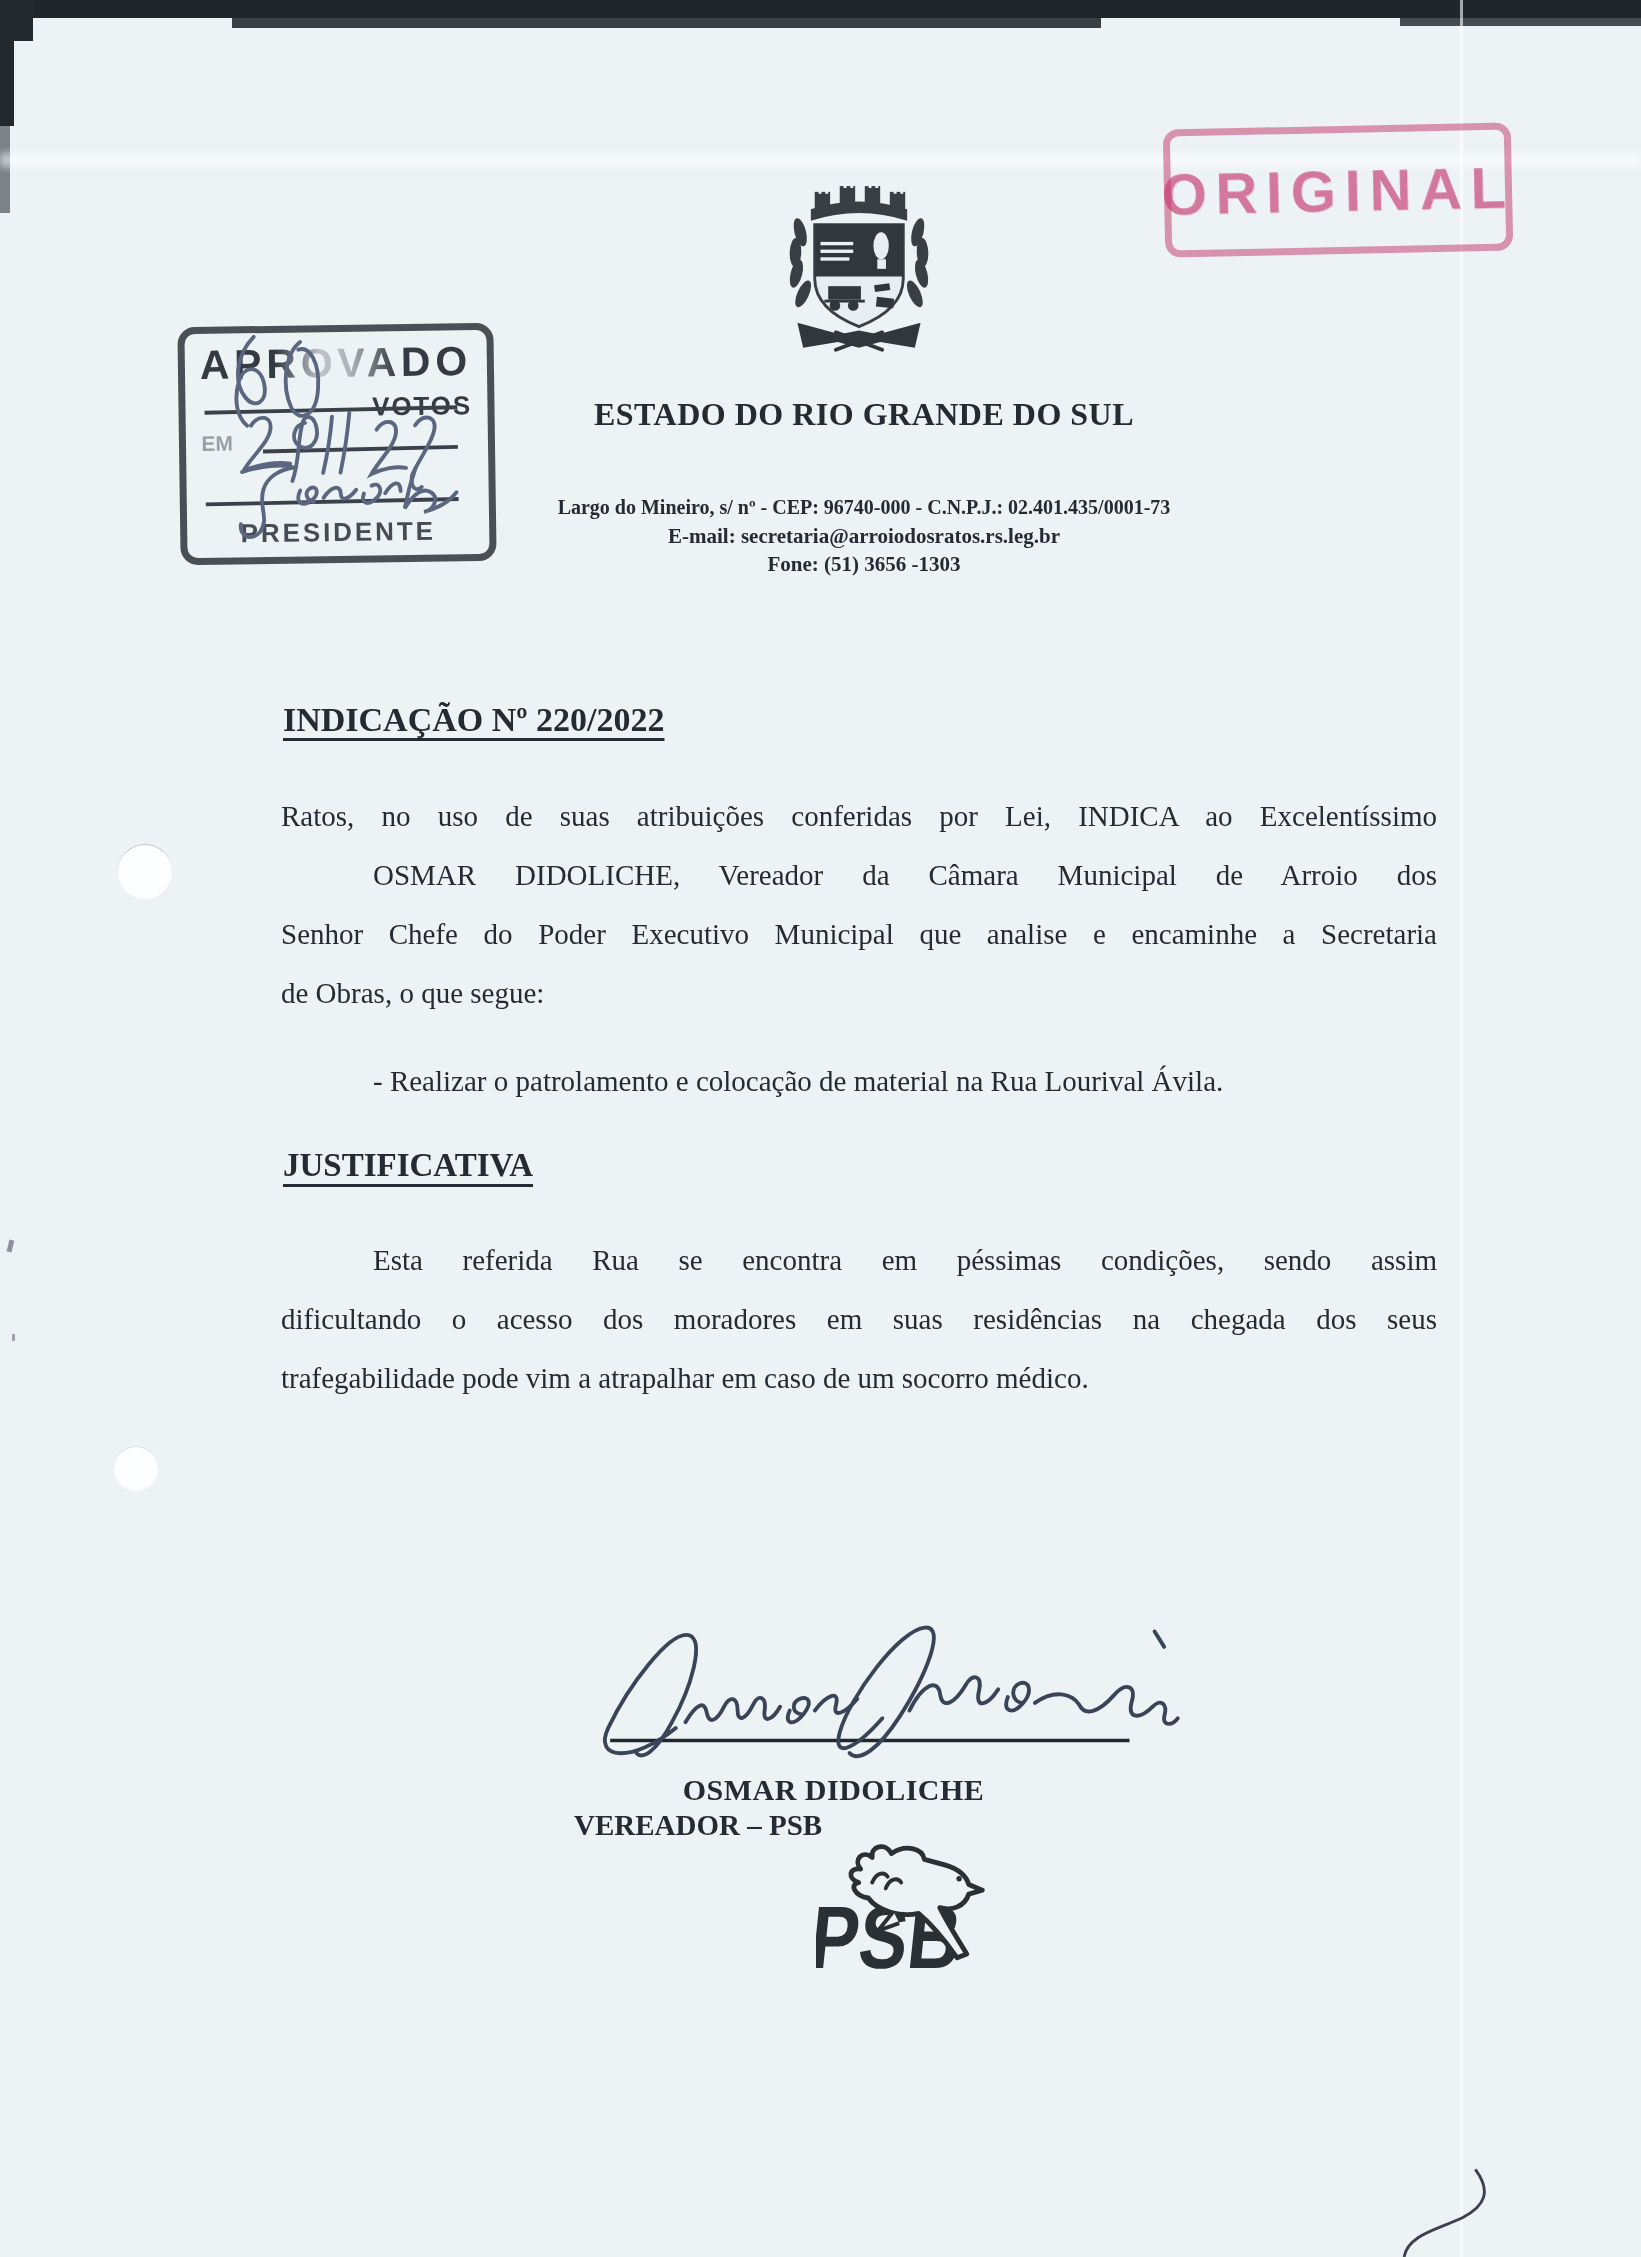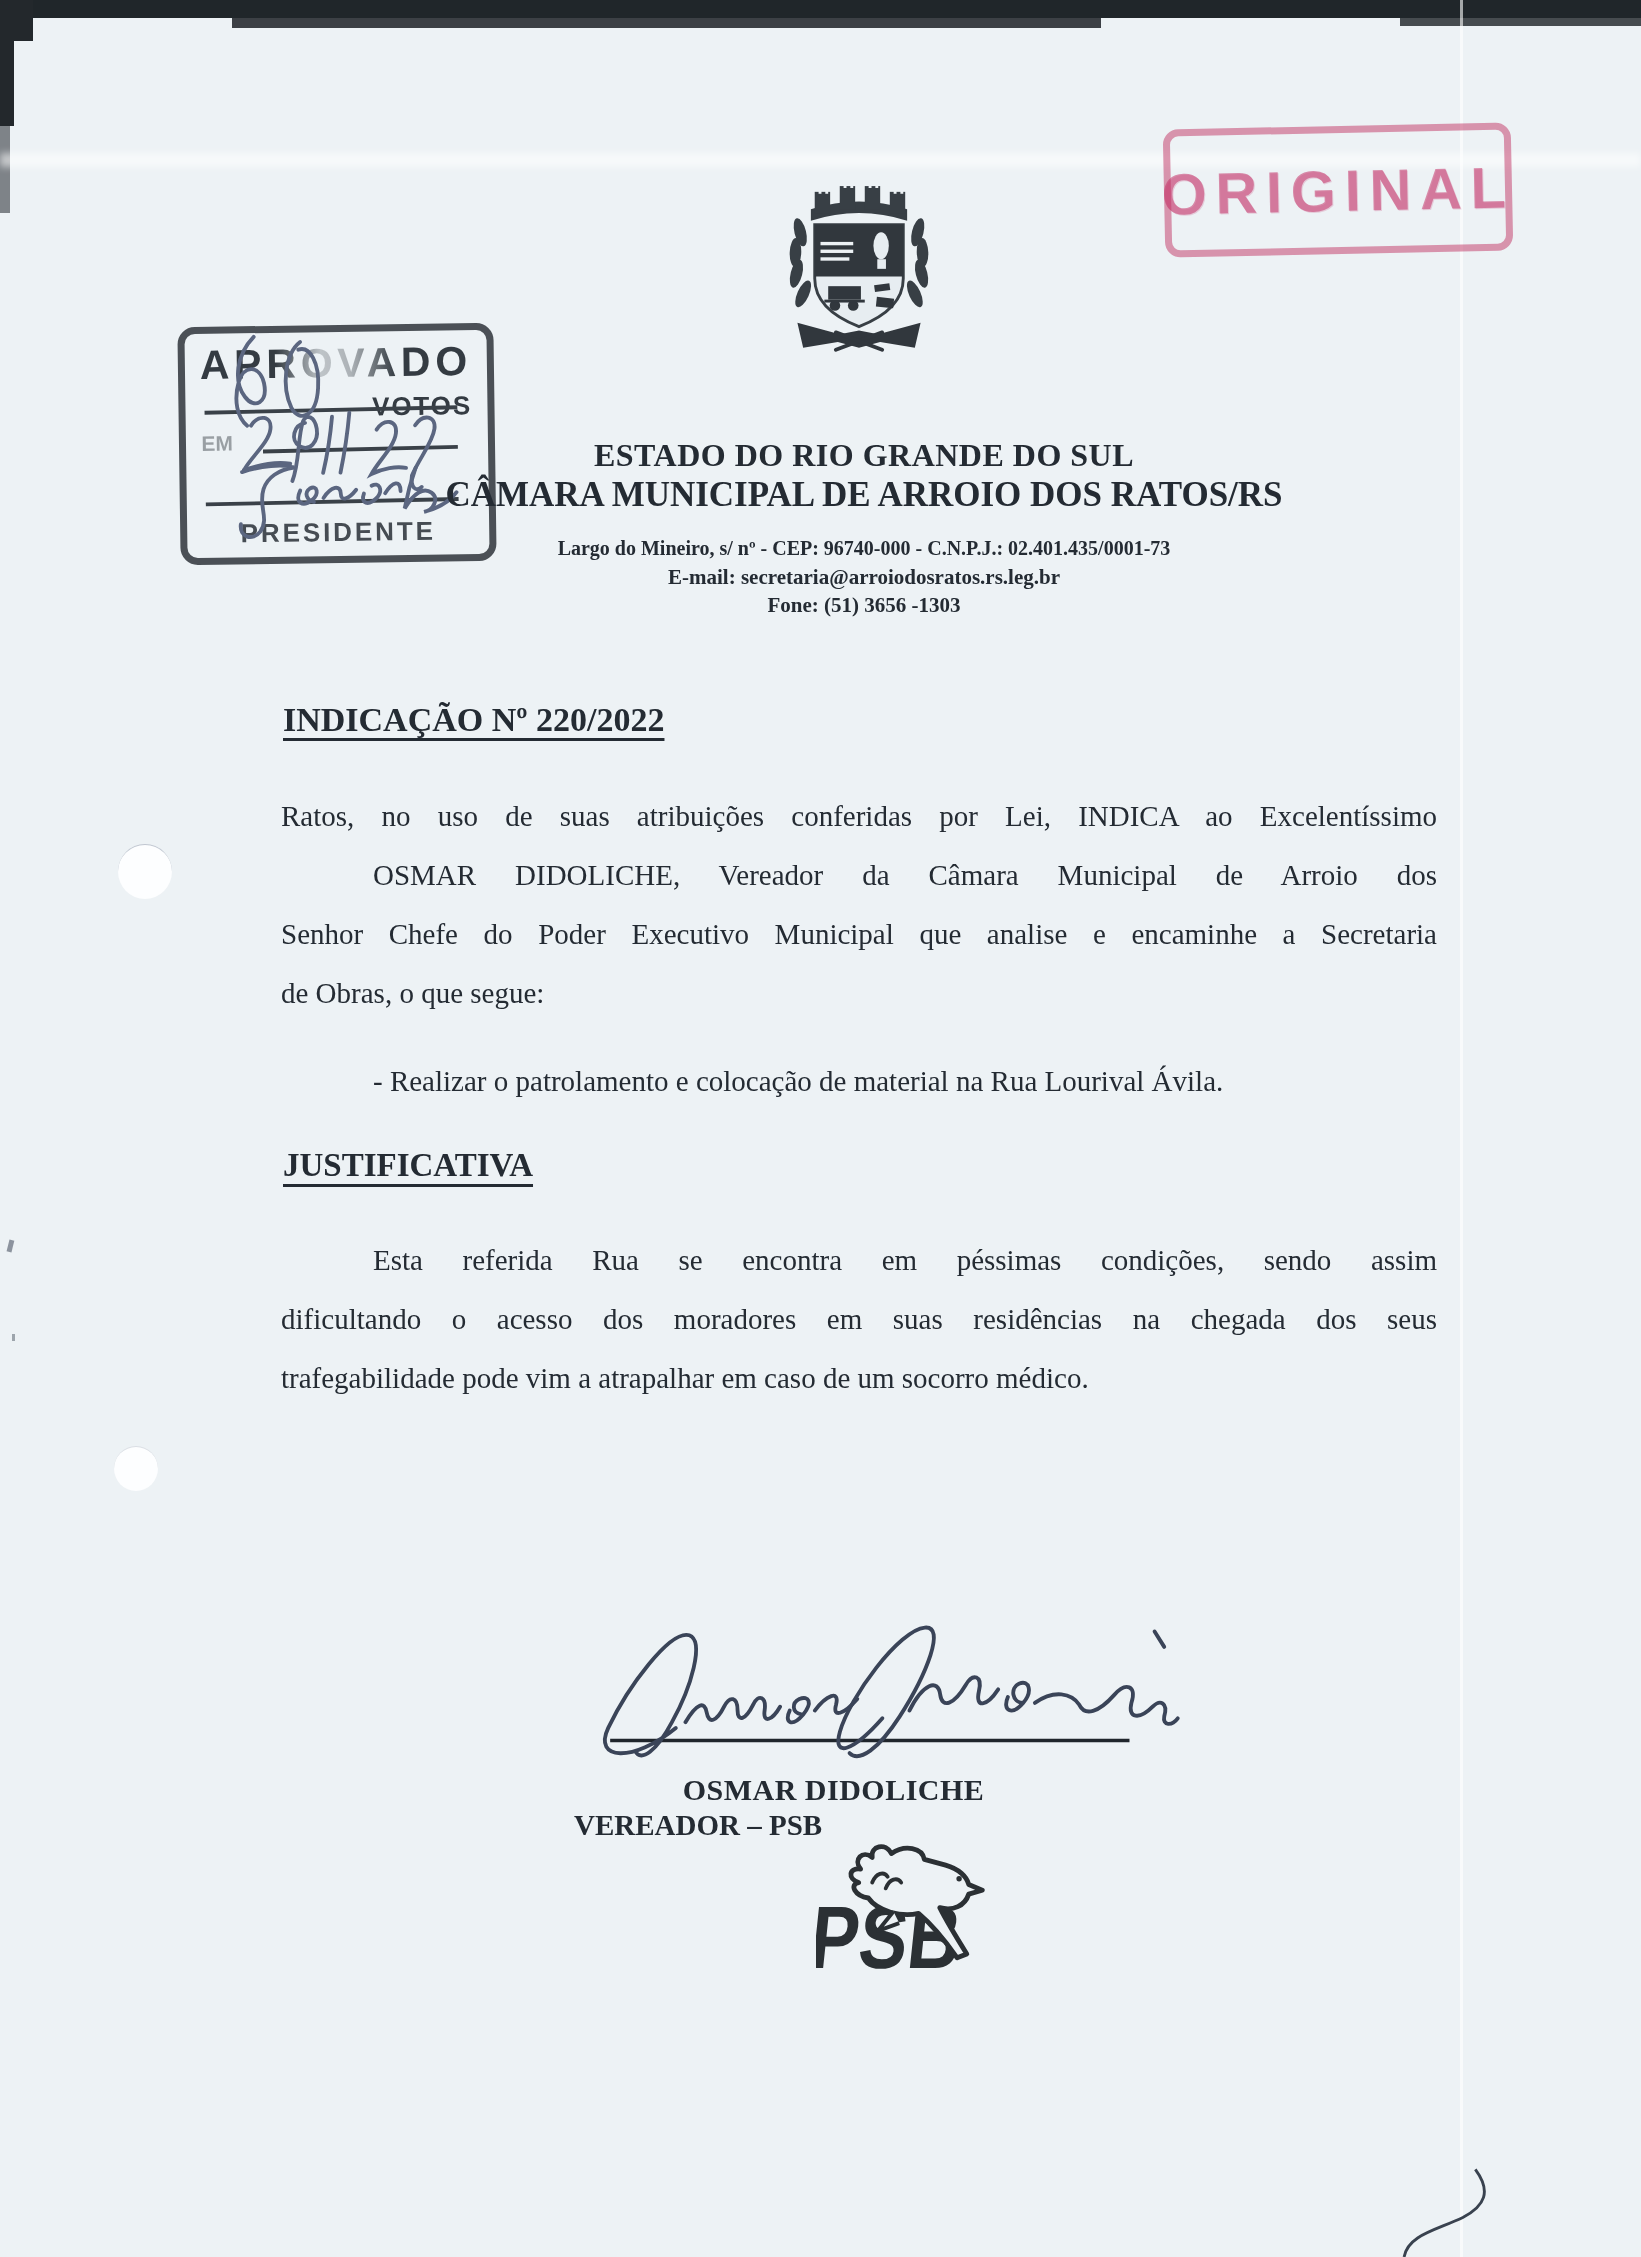--- a/index.html
+++ b/index.html
@@ -29,21 +29,21 @@
   .aprov{left:179px;top:325px;width:302px;height:224px;border:7.7px solid rgba(46,52,58,.85);
         border-radius:17.4px;transform:rotate(-.8deg);font-family:"Liberation Sans",sans-serif;color:#343b42;}
   .aprov .t{position:absolute;left:0;top:7.7px;width:100%;text-align:center;font-weight:800;font-size:41px;letter-spacing:4.8px;
         background:linear-gradient(90deg,#343b42 30%,rgba(52,59,66,.25) 45%,rgba(52,59,66,.35) 55%,#343b42 70%);
         -webkit-background-clip:text;background-clip:text;color:transparent;}
   .aprov .votos{position:absolute;right:15.4px;top:60px;font-weight:800;font-size:26px;letter-spacing:1.9px;}
   .aprov .em{position:absolute;left:15.4px;top:98px;font-weight:700;font-size:21px;opacity:.45;}
   .aprov .pres{position:absolute;left:0;bottom:7.7px;width:100%;text-align:center;font-weight:800;font-size:26px;letter-spacing:2.9px;opacity:.9;}
   .aprov svg{position:absolute;left:-7.7px;top:-7.7px;}
   
-  .hdr{left:333px;width:1062px;text-align:center;font-weight:700;margin-top:41px;}
+  .hdr{left:333px;width:1062px;text-align:center;font-weight:700;}
   .hdr.state{top:396px;font-size:32px;letter-spacing:0.5px;}
   .hdr.chamber{top:434px;font-size:35px;}
   .hdr.addr{top:496px;font-size:20px;text-align:center;}
   .hdr.mail{top:524px;font-size:21px;}
   .hdr.fone{top:552px;font-size:21px;}
   
   .doc-title{left:283px;top:701px;font-size:34px;font-weight:700;text-decoration:underline;text-underline-offset:6.8px;}
   .para{left:281px;width:1156px;font-size:29px;}
   .para .line{line-height:59px;height:59px;text-align:justify;text-align-last:justify;white-space:normal;}
   .para .line.last{text-align-last:auto;}
@@ -170,21 +170,20 @@
         <path d="M126 172 C120 184 128 190 138 182 C146 176 144 166 136 170 C130 174 132 182 140 184"></path>
         <path d="M150 180 C158 168 168 166 168 176 C168 184 176 182 184 172"></path>
         <path d="M192 176 C188 186 196 190 206 180 C212 172 208 164 200 168"></path>
         <path d="M214 176 C222 164 230 162 230 174"></path>
         <path d="M246 150 C240 166 236 182 234 192 C244 176 254 170 262 176 C270 182 264 194 254 196 C270 192 282 184 288 176"></path>
       </g>
     </svg>
   </div>
 
   <div class="abs hdr state">ESTADO DO RIO GRANDE DO SUL</div>
-  <div class="abs hdr chamber">CÂMARA MUNICIPAL DE ARROIO DOS RATOS/RS</div>
   <div class="abs hdr addr">Largo do Mineiro, s/ nº - CEP: 96740-000 - C.N.P.J.: 02.401.435/0001-73</div>
   <div class="abs hdr mail">E-mail: secretaria@arroiodosratos.rs.leg.br</div>
   <div class="abs hdr fone">Fone: (51) 3656 -1303</div>
 
   <div class="abs doc-title">INDICAÇÃO Nº 220/2022</div>
 
   <div class="abs para p1">
     <div class="line">Ratos, no uso de suas atribuições conferidas por Lei, INDICA ao Excelentíssimo</div>
     <div class="line first">OSMAR DIDOLICHE, Vereador da Câmara Municipal de Arroio dos</div>
     <div class="line">Senhor Chefe do Poder Executivo Municipal que analise e encaminhe a Secretaria</div>

